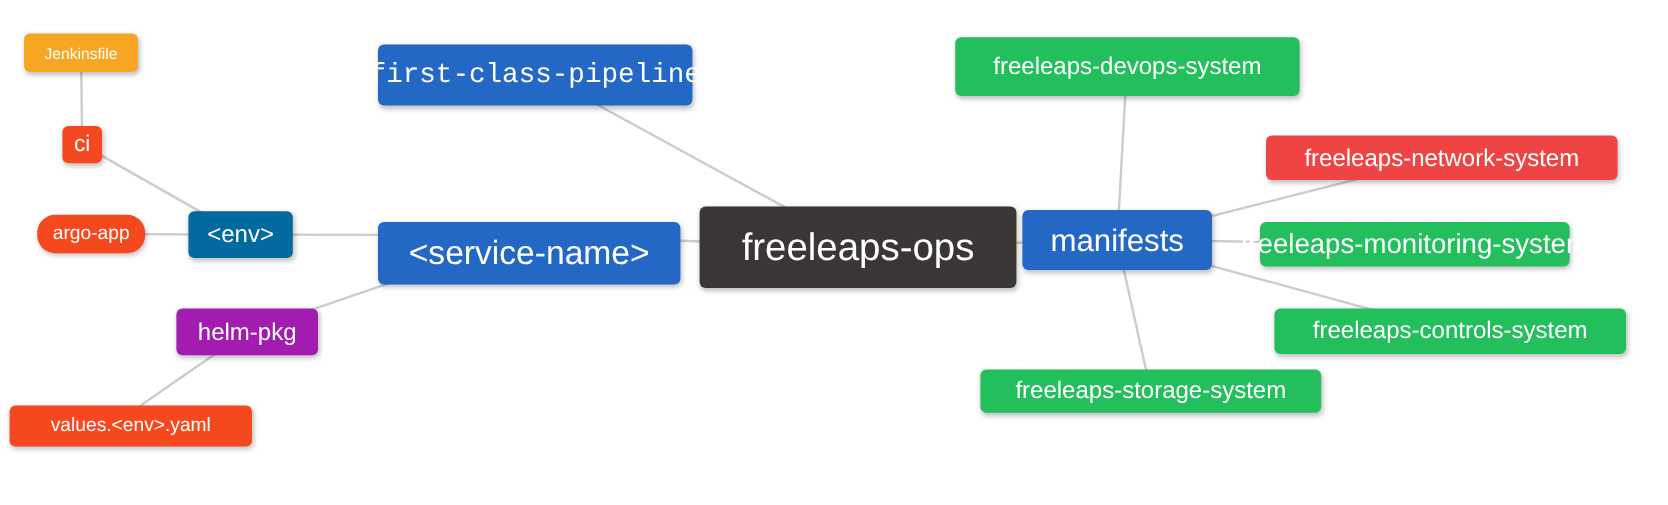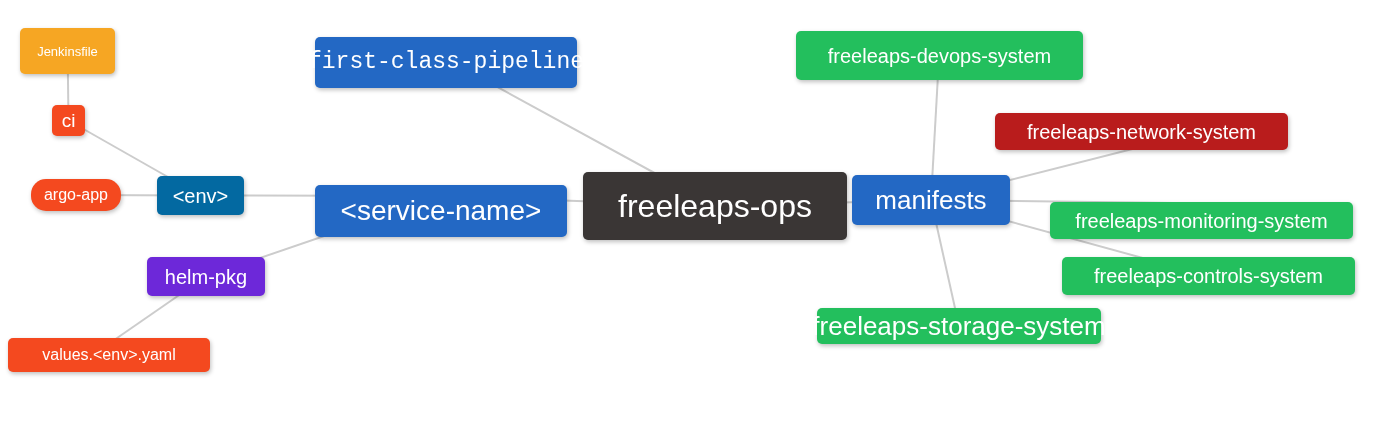--- a/index.html
+++ b/index.html
@@ -58,24 +58,24 @@
       <line x1="931" y1="200" x2="1212.5" y2="203.5" stroke="#cccccc" stroke-width="2"></line>
       <line x1="931" y1="200" x2="1208.5" y2="276" stroke="#cccccc" stroke-width="2"></line>
       <line x1="931" y1="200" x2="959" y2="326" stroke="#cccccc" stroke-width="2"></line>
     </svg>
   <div id="nodes">
       <div class="node" style="left: 583px; top: 172px; width: 264px; height: 68px; font-size: 32px; background: rgb(58, 54, 53);">freeleaps-ops</div>
       <div class="node" style="left: 315px; top: 37px; width: 262px; height: 51px; font-size: 23px; background: rgb(35, 104, 196); font-family: Liberation Mono, monospace;">first-class-pipeline</div>
       <div class="node" style="left: 315px; top: 170px; width: 252px; height: 52px; font-size: 28px; background: rgb(35, 104, 196); margin-top: 15px;">&lt;service-name&gt;</div>
       <div class="node" style="left: 852px; top: 175px; width: 158px; height: 50px; font-size: 26px; background: rgb(35, 104, 196);">manifests</div>
       <div class="node" style="left: 157px; top: 176px; width: 87px; height: 39px; font-size: 20px; background: #0369a1;">&lt;env&gt;</div>
-      <div class="node" style="left: 147px; top: 257px; width: 118px; height: 39px; font-size: 20px; background: #6d28d9; text-align: center;">helm-pkg</div>
+      <div class="node" style="left: 147px; top: 257px; width: 118px; height: 39px; font-size: 20px; background: #a21caf; text-align: center;">helm-pkg</div>
       <div class="node" style="left: 52px; top: 105px; width: 33px; height: 31px; font-size: 19px; background: rgb(244, 73, 31);">ci</div>
       <div class="node" style="left: 31px; top: 179px; width: 90px; height: 32px; font-size: 16px; background: rgb(244, 73, 31); border-radius: 15px;">argo-app</div>
       <div class="node" style="left: 8px; top: 338px; width: 202px; height: 34px; font-size: 16px; background: rgb(244, 73, 31);">values.&lt;env&gt;.yaml</div>
-      <div class="node" style="left: 20px; top: 28px; width: 95px; height: 46px; font-size: 13px; background: rgb(246, 166, 35);">Jenkinsfile</div>
+      <div class="node" style="left: 20px; top: 28px; width: 95px; height: 32px; font-size: 13px; background: rgb(246, 166, 35);">Jenkinsfile</div>
       <div class="node" style="left: 796px; top: 31px; width: 287px; height: 49px; font-size: 20px; background: rgb(35, 191, 93);">freeleaps-devops-system</div>
-      <div class="node" style="left: 995px; top: 113px; width: 293px; height: 37px; font-size: 20px; background: #b91c1c;">freeleaps-network-system</div>
-      <div class="node" style="left: 1050px; top: 202px; width: 303px; height: 37px; font-size: 20px; background: rgb(35, 191, 93);">freeleaps-monitoring-system</div>
+      <div class="node" style="left: 1055px; top: 113px; width: 293px; height: 37px; font-size: 20px; background: #ef4444;">freeleaps-network-system</div>
+      <div class="node" style="left: 1050px; top: 185px; width: 258px; height: 37px; font-size: 23px; background: rgb(35, 191, 93);">freeleaps-monitoring-system</div>
       <div class="node" style="left: 1062px; top: 257px; width: 293px; height: 38px; font-size: 20px; background: rgb(35, 191, 93);">freeleaps-controls-system</div>
-      <div class="node" style="left: 817px; top: 308px; width: 284px; height: 36px; font-size: 26px; background: rgb(35, 191, 93);">freeleaps-storage-system</div>
+      <div class="node" style="left: 817px; top: 308px; width: 284px; height: 36px; font-size: 20px; background: rgb(35, 191, 93);">freeleaps-storage-system</div>
     </div>
 </div>
 
 </body></html>

